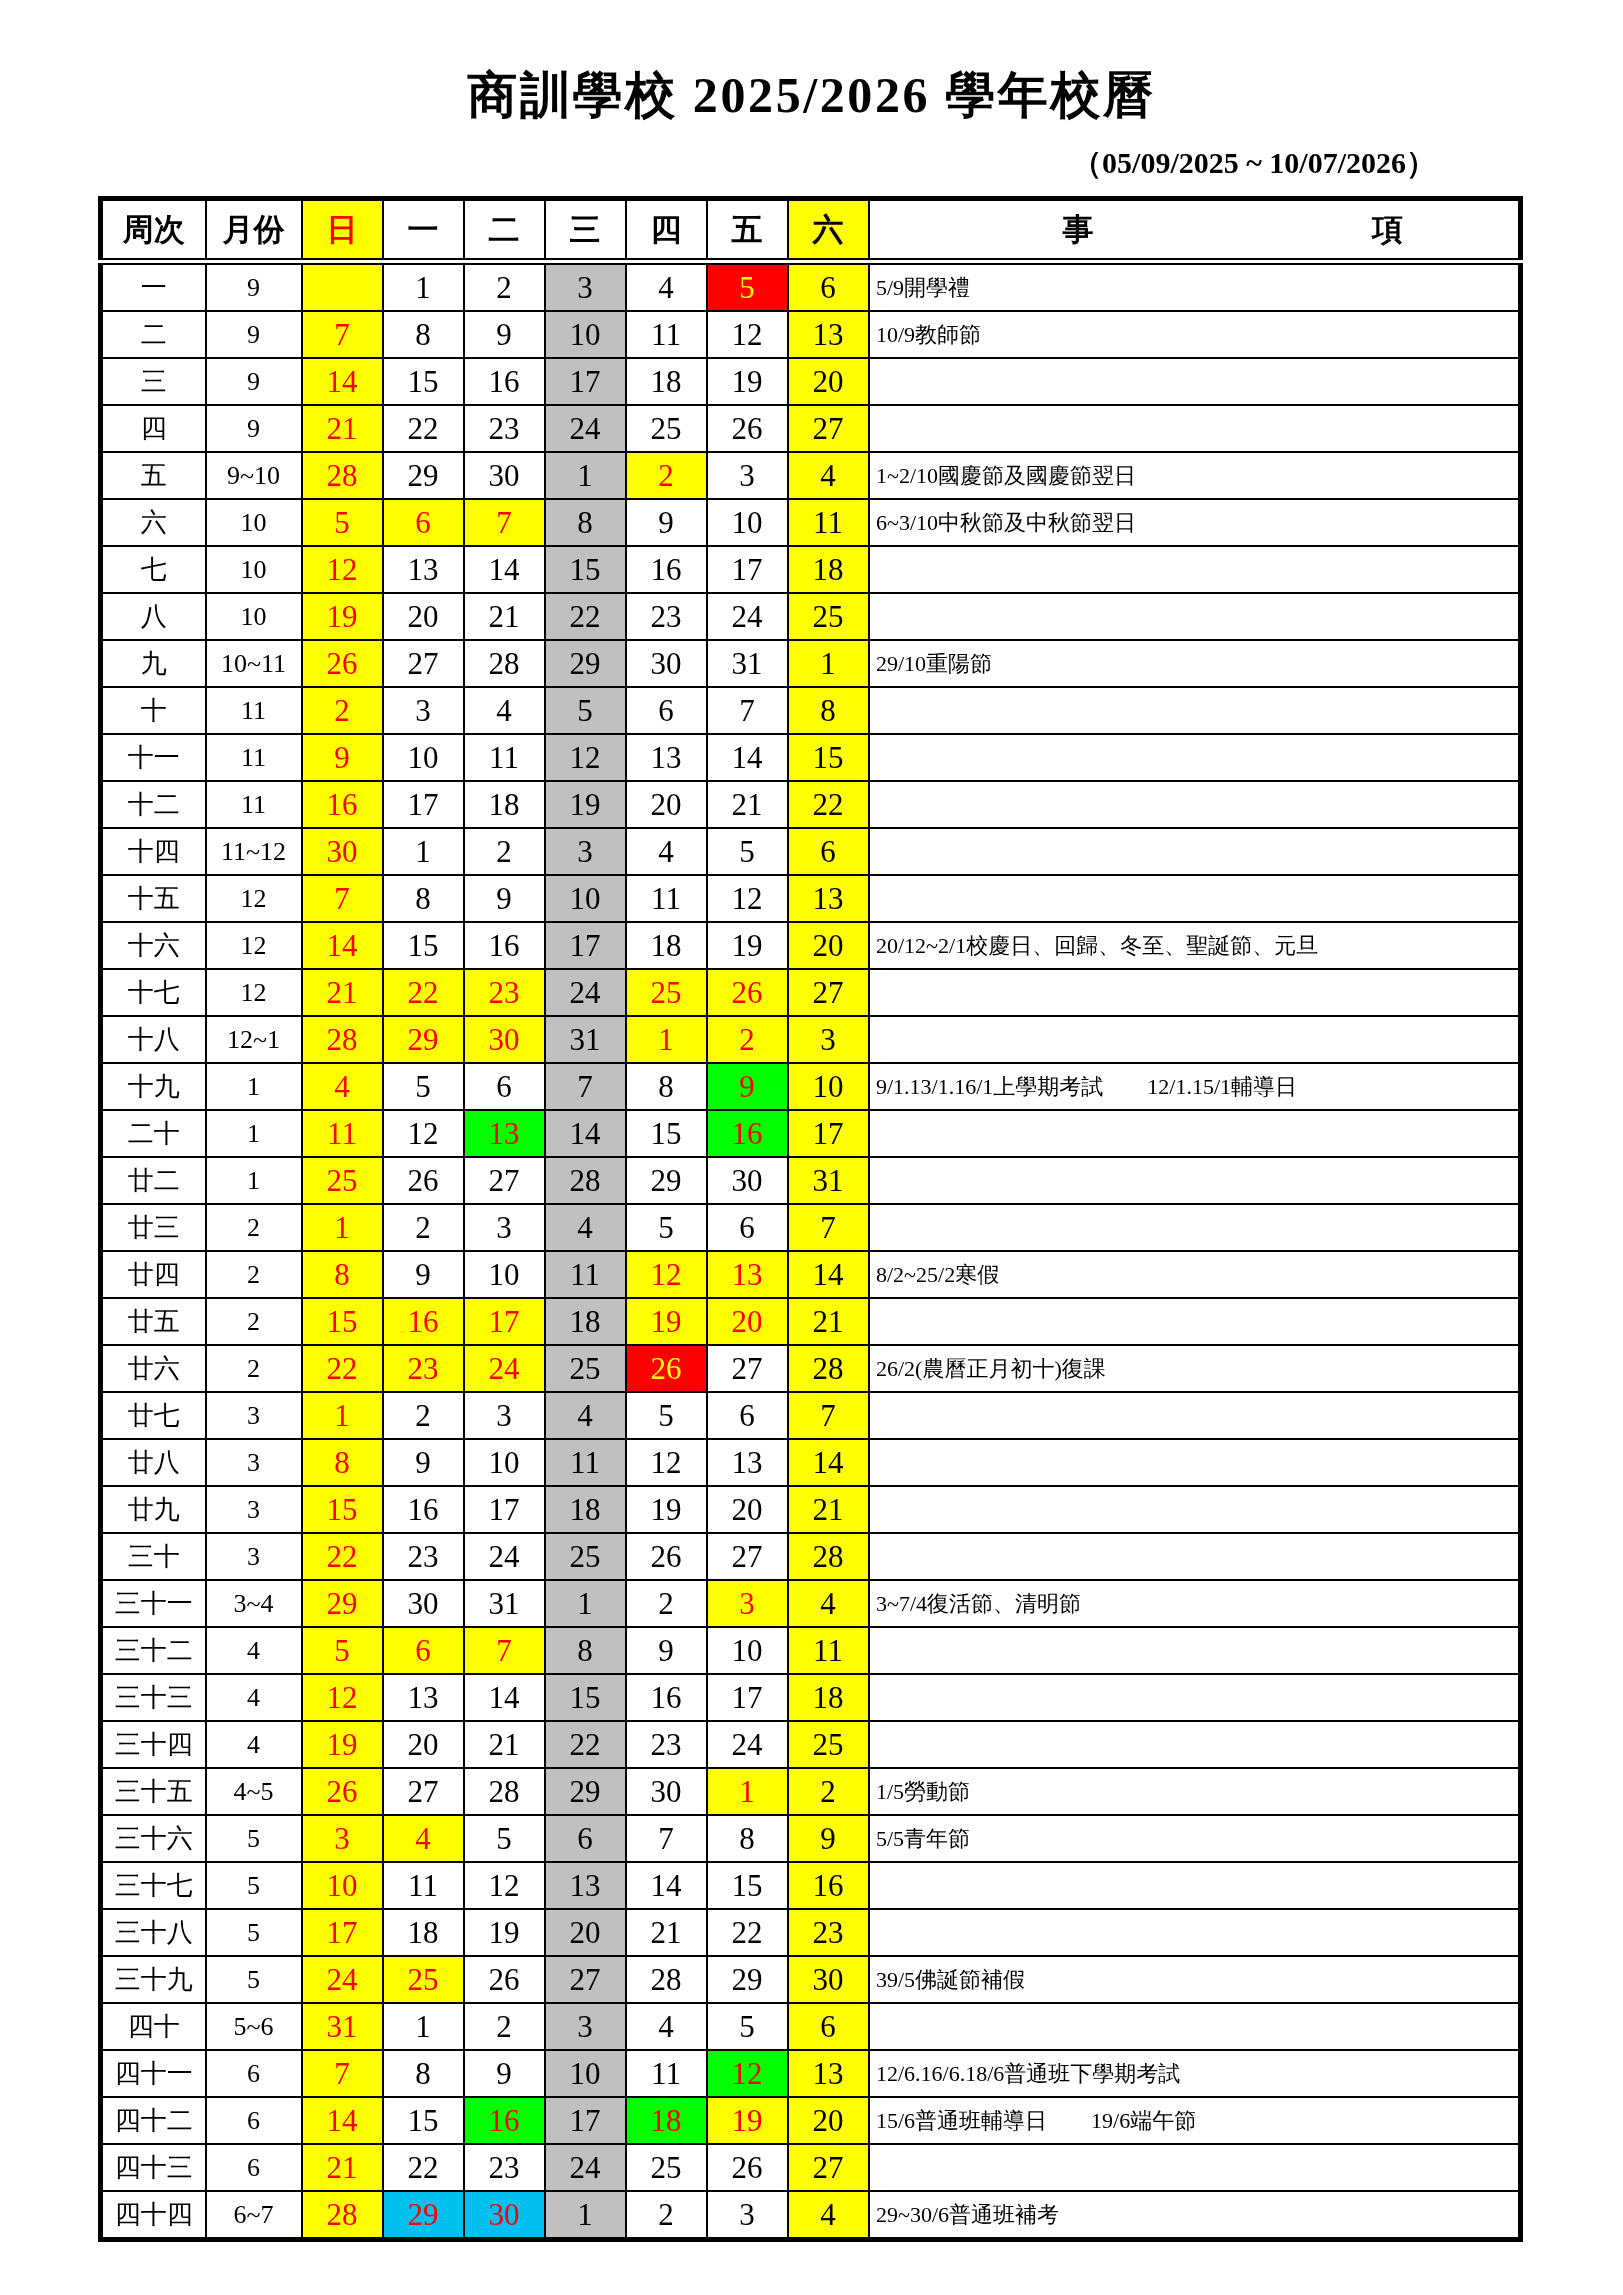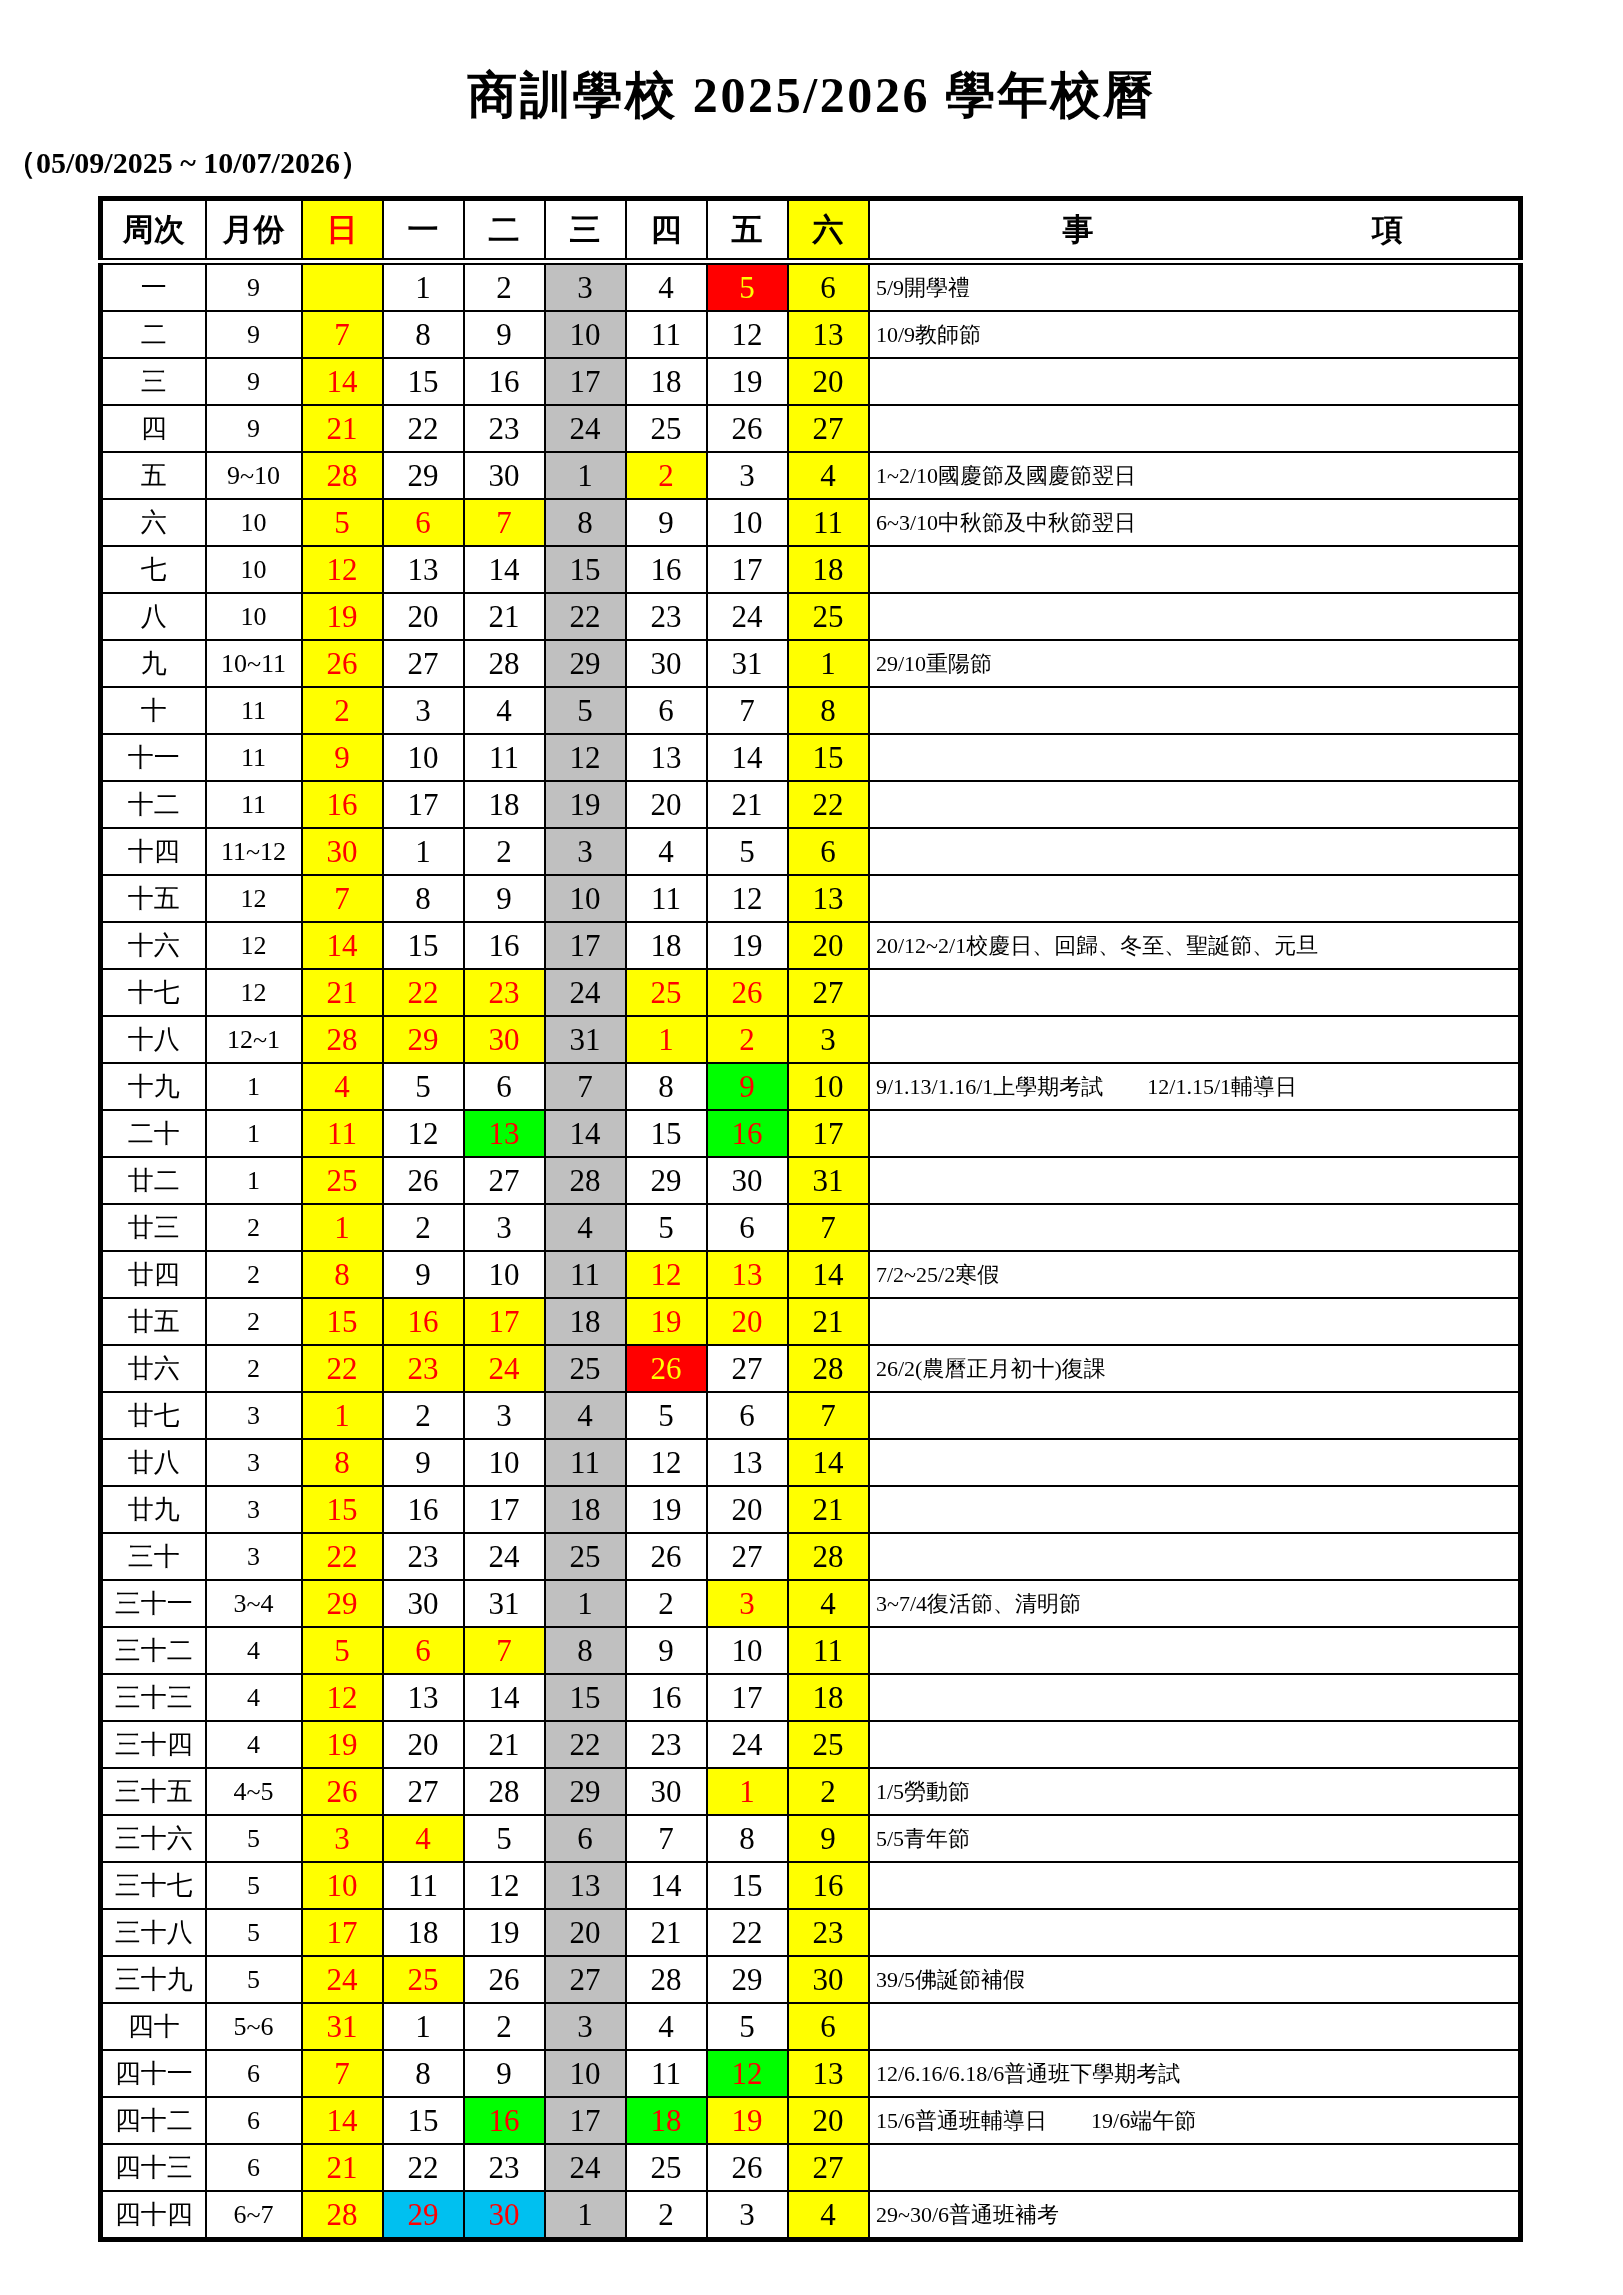--- a/index.html
+++ b/index.html
@@ -1,19 +1,19 @@
 <!DOCTYPE html>
 <html style="font-size:10.5px"><head>
 <meta charset="utf-8">
 <style>
   html,body{margin:0;padding:0;background:#ffffff;}
   body{width:1623px;height:2295px;font-family:"Liberation Serif","DejaVu Serif",serif;color:#000;}
   .page{position:relative;width:1623px;height:2295px;overflow:hidden;}
   .title{margin:0;padding-top:62px;text-align:center;font-size:50px;font-weight:bold;letter-spacing:2.6px;}
-  .subtitle{margin-top:14.4px;text-align:left;padding-right:187px;font-size:30px;font-weight:bold;padding-left:6px;}
+  .subtitle{margin-top:14.4px;text-align:right;padding-right:187px;font-size:30px;font-weight:bold;padding-left:6px;}
   table.cal{position:absolute;left:98px;top:196px;width:1416px;table-layout:fixed;
             border-collapse:collapse;border:5.9px solid #000;background:#fff;}
   col.w-week{width:105px;} col.w-month{width:96px;} col.w-day{width:81px;} col.w-event{width:652px;}
   th,td{border:2px solid #000;border-top-width:2.6px;border-bottom-width:2.6px;
         text-align:center;vertical-align:middle;overflow:hidden;white-space:nowrap;}
   thead th{height:55px;font-size:31px;font-weight:bold;border-bottom:7.2px double #000;}
   tbody td{height:43px;font-size:31px;}
   td.c-week,td.c-month{font-size:26px;}
   th.h-sun{background:#FFFF00;color:#FF0000;}
   th.h-sat{background:#FFFF00;}
@@ -316,21 +316,21 @@
         <tr>
           <td class="c-week">廿四</td>
           <td class="c-month">2</td>
           <td class="c-day" style="background: rgb(255, 255, 0); color: rgb(255, 0, 0);">8</td>
           <td class="c-day" style="background: rgb(255, 255, 255); color: rgb(0, 0, 0);">9</td>
           <td class="c-day" style="background: rgb(255, 255, 255); color: rgb(0, 0, 0);">10</td>
           <td class="c-day" style="background: rgb(192, 192, 192); color: rgb(0, 0, 0);">11</td>
           <td class="c-day" style="background: rgb(255, 255, 0); color: rgb(255, 0, 0);">12</td>
           <td class="c-day" style="background: rgb(255, 255, 0); color: rgb(255, 0, 0);">13</td>
           <td class="c-day" style="background: rgb(255, 255, 0); color: rgb(0, 0, 0);">14</td>
-          <td class="c-event">7/2~25/2寒假</td>
+          <td class="c-event">8/2~25/2寒假</td>
         </tr>
         <tr>
           <td class="c-week">廿五</td>
           <td class="c-month">2</td>
           <td class="c-day" style="background: rgb(255, 255, 0); color: rgb(255, 0, 0);">15</td>
           <td class="c-day" style="background: rgb(255, 255, 0); color: rgb(255, 0, 0);">16</td>
           <td class="c-day" style="background: rgb(255, 255, 0); color: rgb(255, 0, 0);">17</td>
           <td class="c-day" style="background: rgb(192, 192, 192); color: rgb(0, 0, 0);">18</td>
           <td class="c-day" style="background: rgb(255, 255, 0); color: rgb(255, 0, 0);">19</td>
           <td class="c-day" style="background: rgb(255, 255, 0); color: rgb(255, 0, 0);">20</td>

